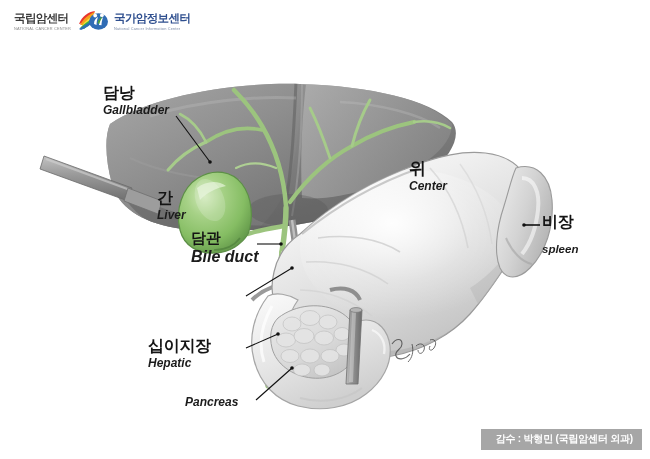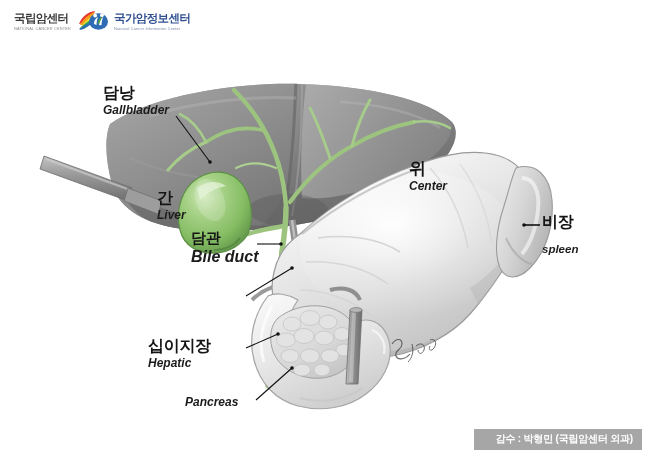--- a/index.html
+++ b/index.html
@@ -113,21 +113,21 @@
   
   #credit-bar {
     position: absolute;
     right: 8px;
     bottom: 9px;
     background: #a6a6a6;
     color: #ffffff;
     font-size: 10px;
     font-weight: bold;
     letter-spacing: -0.2px;
-    padding: 3px 9px 4px 22px;
+    padding: 3px 9px 4px 15px;
     white-space: nowrap;
   }
 </style>
 </head>
 <body>
 
 <div id="page">
 
   <div id="header">
 

